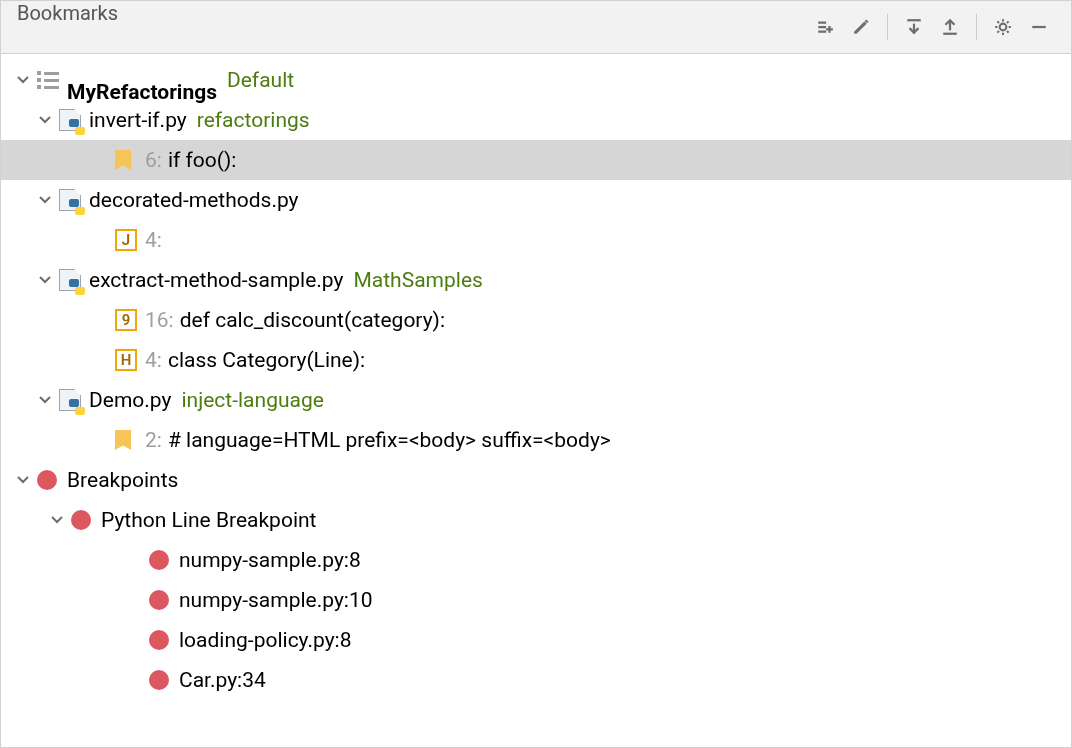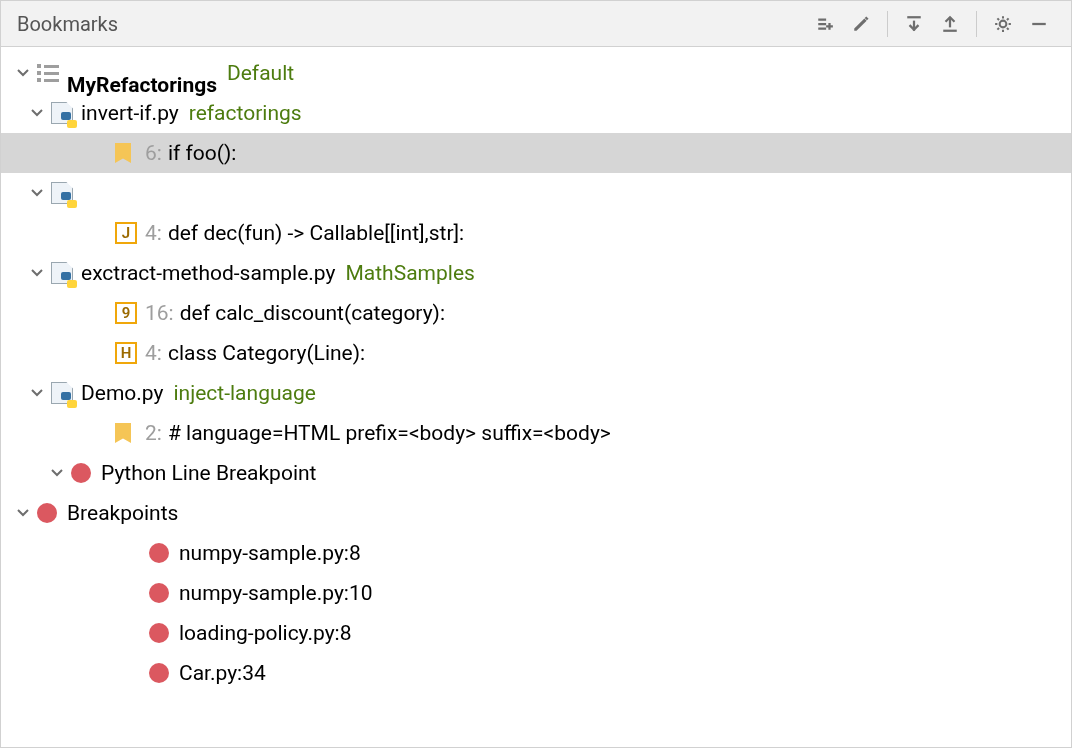--- a/index.html
+++ b/index.html
@@ -10,25 +10,24 @@
     font-family: -apple-system, BlinkMacSystemFont, "Segoe UI", Roboto, "Helvetica Neue", Arial, sans-serif;
     font-size: 20px;
     background: #ffffff;
     color: #000000;
     overflow: hidden;
     border: 1px solid #d1d1d1;
   }
 
   
   .titlebar {
-    height: 46px;
+    height: 53px;
     background: #f2f2f2;
     border-bottom: 1px solid #d1d1d1;
     display: flex;
-    align-items: center;
     padding: 0 14px 0 16px;
   }
   .titlebar .title {
     flex: 1;
     font-size: 20px;
     color: #555;
   }
   .toolbar {
     display: flex;
     align-items: center;
@@ -76,21 +75,21 @@
     display: flex;
     align-items: center;
     justify-content: flex-start;
   }
   .row .label { color: #000; }
   .row .label.bold { font-weight: 700; margin-top: 24px; }
   .row .hint  { color: #4d7c0f; margin-left: 10px; }
   .row .ln    { color: #9e9e9e; margin-right: 6px; }
 
   .indent-0 { padding-left: 14px; }
-  .indent-1 { padding-left: 28px; }
+  .indent-1 { padding-left: 36px; }
   .indent-2 { padding-left: 114px; }
   .indent-bp-root { padding-left: 14px; }
   .indent-bp-1 { padding-left: 48px; }
   .indent-bp-2 { padding-left: 114px; margin-left: 12px; }
 
   
   svg.ic { display: block; }
 
   
   .bookmark-flag {
@@ -269,27 +268,27 @@
           <svg class="ic" width="16" height="16" viewBox="0 0 16 16">
             <use href="#i-chevron"></use>
           </svg>
         </span>
         <span class="icon-slot">
           <span class="py-icon">
             <span class="sheet"></span>
             <span class="snake"></span>
           </span>
         </span>
+        <span class="label">decorated-methods.py</span>
       </div>
       <div class="row indent-2">
         <span class="icon-slot">
           <span class="mnemonic">J</span>
         </span>
         <span class="ln">4:</span>
-        <span class="label">def dec(fun) -&gt; Callable[[int],str]:</span>
       </div>
       <div class="row indent-1">
         <span class="chev">
           <svg class="ic" width="16" height="16" viewBox="0 0 16 16">
             <use href="#i-chevron"></use>
           </svg>
         </span>
         <span class="icon-slot">
           <span class="py-icon">
             <span class="sheet"></span>
@@ -329,45 +328,45 @@
         <span class="hint">inject-language</span>
       </div>
       <div class="row indent-2">
         <span class="icon-slot">
           <span class="bookmark-flag"></span>
         </span>
         <span class="ln">2:</span>
         <span class="label"># language=HTML prefix=&lt;body&gt; suffix=&lt;body&gt;</span>
       </div>
     </div>
+
+  <div class="row indent-bp-root">
+    <span class="chev">
+      <svg class="ic" width="16" height="16" viewBox="0 0 16 16">
+          <use href="#i-chevron"></use>
+        </svg>
+    </span>
+    <span class="icon-slot">
+        <span class="bp-dot"></span>
+      </span>
+    <span class="label">Breakpoints</span>
+  </div>
 
   <div class="row indent-bp-1">
     <span class="chev">
       <svg class="ic" width="16" height="16" viewBox="0 0 16 16">
           <use href="#i-chevron"></use>
         </svg>
     </span>
     <span class="icon-slot">
         <span class="bp-dot"></span>
       </span>
     <span class="label">Python Line Breakpoint</span>
   </div>
 
-  <div class="row indent-bp-root">
-    <span class="chev">
-      <svg class="ic" width="16" height="16" viewBox="0 0 16 16">
-          <use href="#i-chevron"></use>
-        </svg>
-    </span>
-    <span class="icon-slot">
-        <span class="bp-dot"></span>
-      </span>
-    <span class="label">Breakpoints</span>
-  </div>
-
   <div id="bp-container">
       <div class="row indent-bp-2">
         <span class="chev"></span>
         <span class="icon-slot">
           <span class="bp-dot"></span>
         </span>
         <span class="label">numpy-sample.py:8</span>
       </div>
       <div class="row indent-bp-2">
         <span class="chev"></span>

